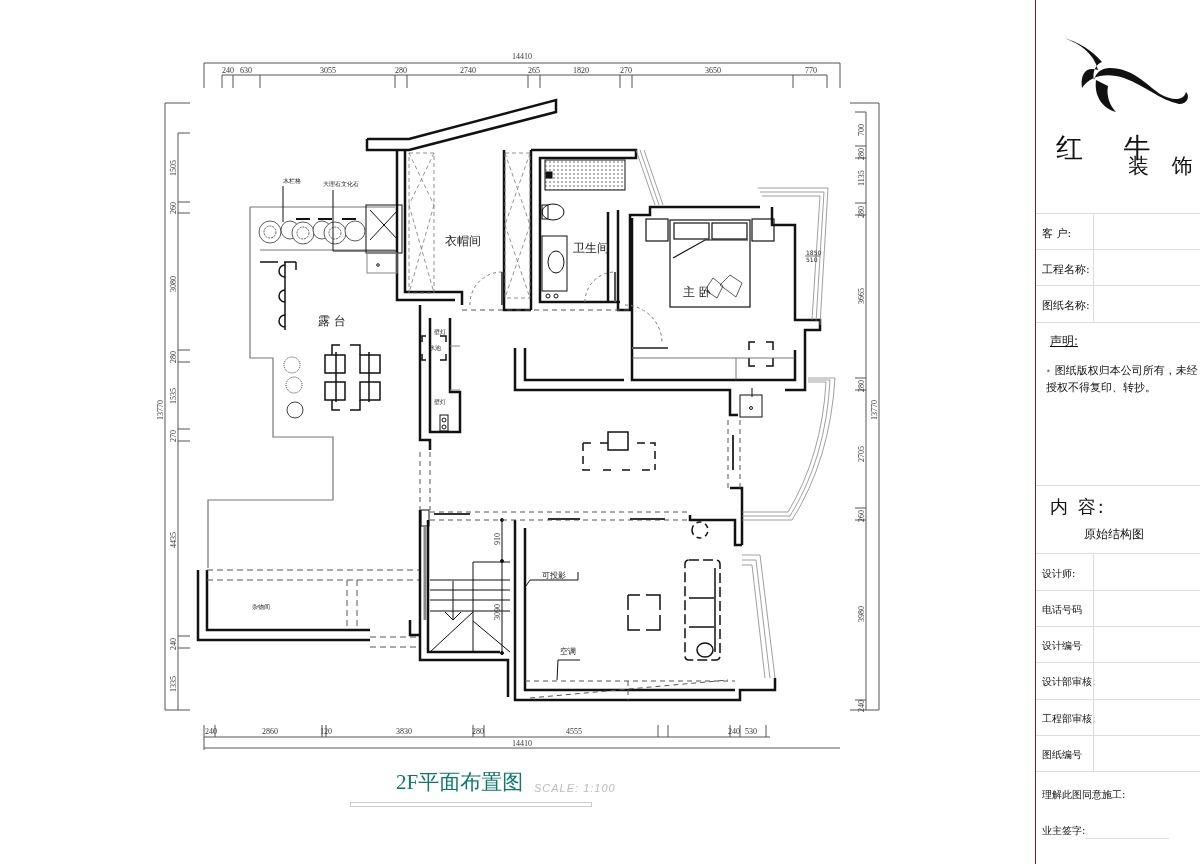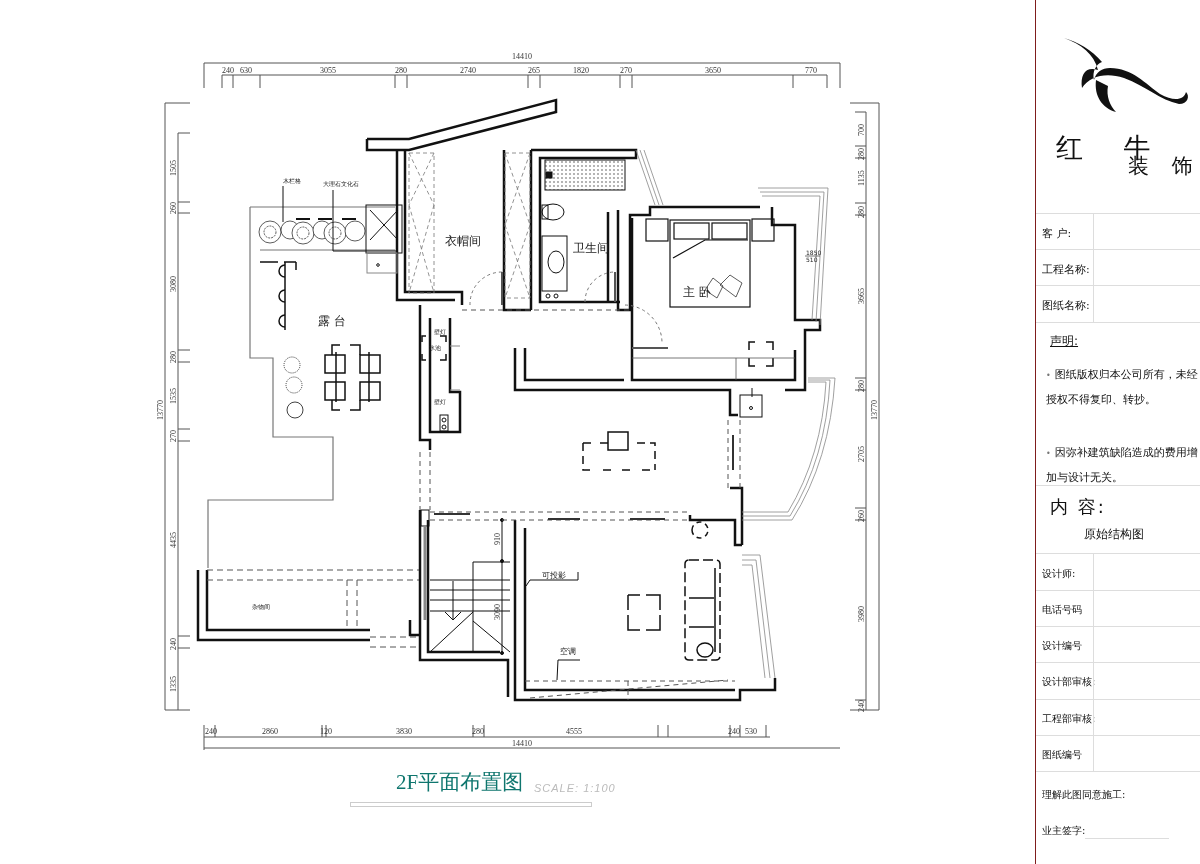--- a/index.html
+++ b/index.html
@@ -11,21 +11,21 @@
   .roomtxt{font-family:"DejaVu Sans",sans-serif;font-size:12px;fill:#222;}
   .smalltxt{font-family:"DejaVu Sans",sans-serif;font-size:6px;fill:#222;}
   .title-block{position:absolute;left:1035px;top:0;width:165px;height:864px;border-left:1px solid #7f1d1d;box-sizing:border-box;}
   .logo{position:absolute;left:0;top:0;width:165px;height:213px;border-bottom:1px solid #ddd;}
   .brand1{position:absolute;left:20px;top:130px;font-size:27px;letter-spacing:16px;color:#111;}
   .brand2{position:absolute;left:92px;top:152px;font-size:21px;letter-spacing:8px;color:#111;}
   .row{position:absolute;left:0;width:165px;border-bottom:1px solid #ddd;box-sizing:border-box;}
   .row .lbl{position:absolute;left:6px;font-size:11px;color:#111;}
   .row .vsep{position:absolute;left:57px;top:0;bottom:0;border-left:1px solid #ddd;}
   .notes-title{position:absolute;left:14px;top:10px;font-size:12px;text-decoration:underline;}
-  .note{position:absolute;left:10px;font-size:11px;line-height:24px;color:#111;width:155px;}
+  .note{position:absolute;left:10px;font-size:11px;line-height:16px;color:#111;width:155px;}
   .note .dot{font-size:8px;color:#777;margin-right:4px;}
   .content-title{position:absolute;left:14px;top:9px;font-size:18px;letter-spacing:2px;}
   .content-val{position:absolute;left:48px;top:40px;font-size:12px;}
   .sigline{position:absolute;left:49px;top:838px;width:84px;border-top:1px solid #ddd;}
   .plan-title{position:absolute;left:396px;top:768px;font-family:"Liberation Serif",serif;font-size:21px;color:#0f766e;}
   .scale{position:absolute;left:534px;top:782px;font-family:"Liberation Sans",sans-serif;font-style:italic;font-size:11px;color:#bbb;letter-spacing:1px;}
   .title-underline{position:absolute;left:350px;top:802px;width:240px;height:3px;border:1px solid #ccc;}
 </style>
 </head>
 <body>
@@ -454,21 +454,20 @@
       <span class="vsep"></span>
     </div>
     <div class="row" style="top:286px;height:37px;">
       <span class="lbl" style="top:12px">图纸名称:</span>
       <span class="vsep"></span>
     </div>
 
     <div class="row" style="top:323px;height:163px;">
       <div class="notes-title">声明:</div>
       <div class="note" style="top:40px"><span class="dot">•</span><span>图纸版权归本公司所有，未经授权不得复印、转抄。</span></div>
-      <div class="note" style="top:118px"><span class="dot">•</span><span>因弥补建筑缺陷造成的费用增加与设计无关。</span></div>
     </div>
 
     <div class="row" style="top:486px;height:68px;">
       <div class="content-title">内  容:</div>
       <div class="content-val">原始结构图</div>
     </div>
 
     <div class="row" style="top:554px;height:37px;">
       <span class="lbl" style="top:13px;font-size:10px">设计师:</span>
         <span class="vsep"></span>

